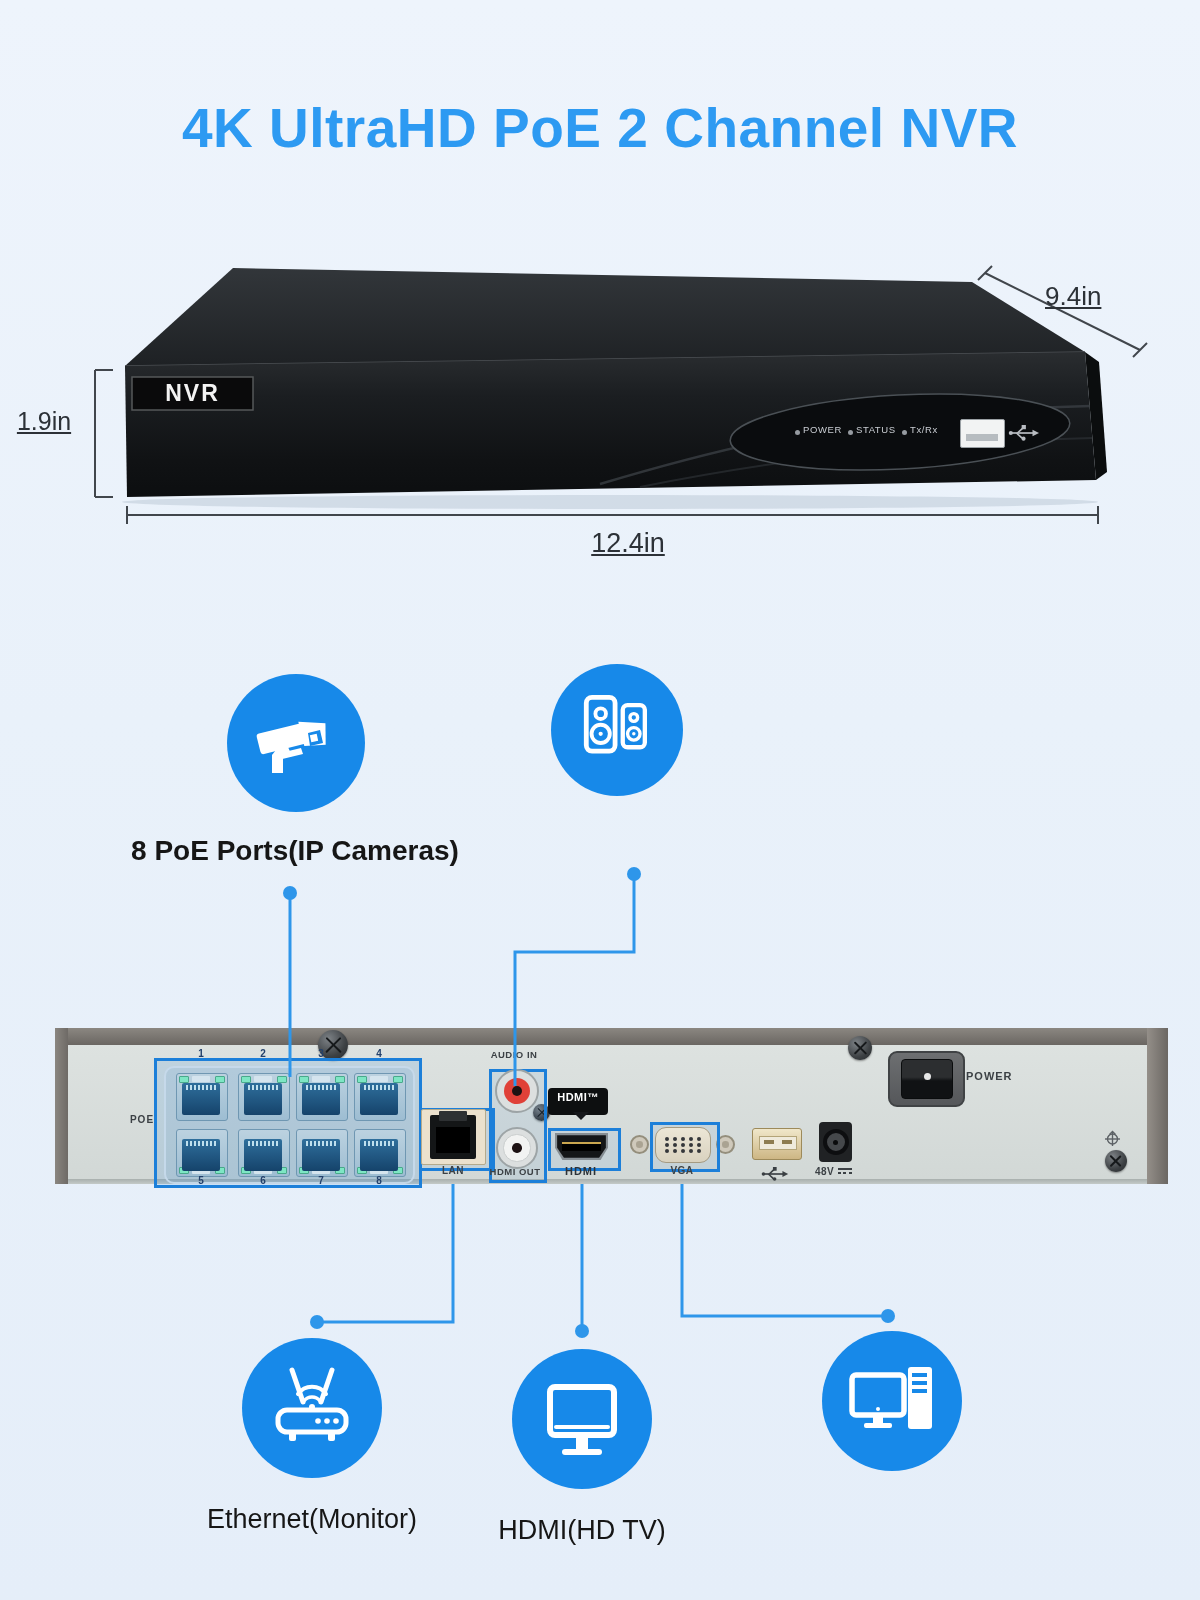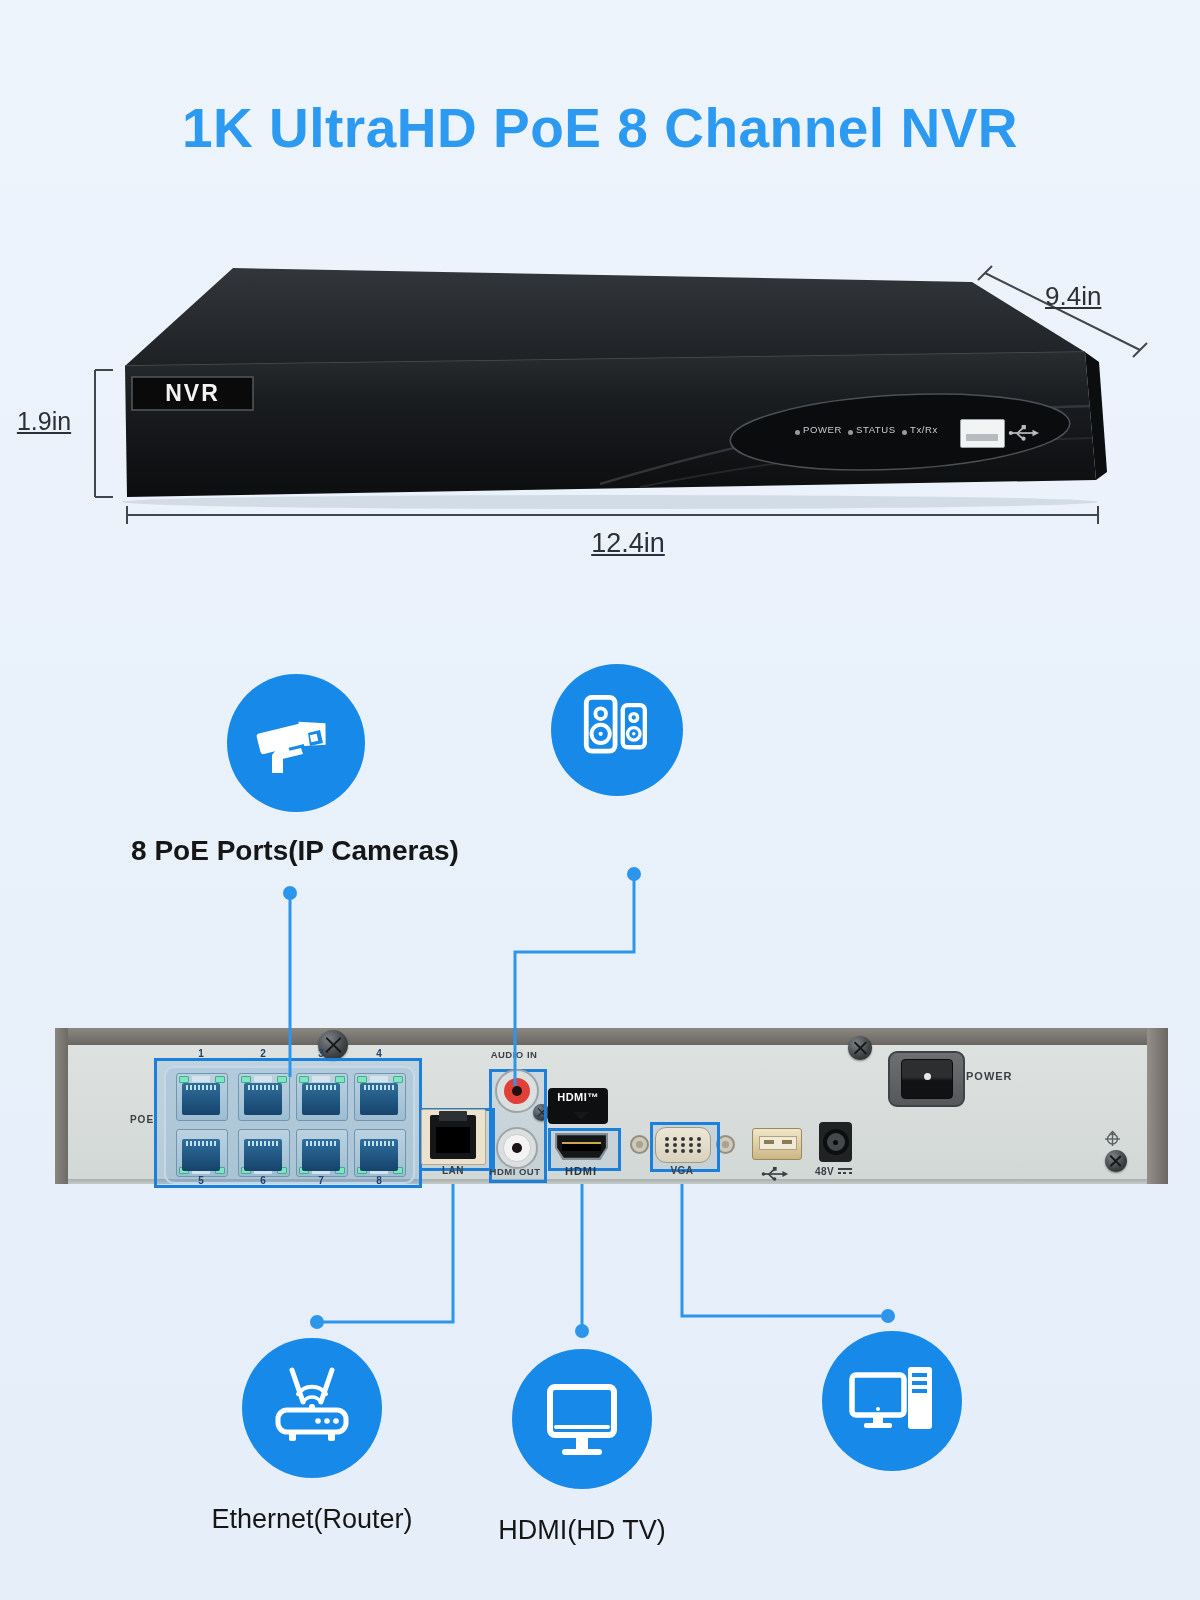--- a/index.html
+++ b/index.html
@@ -53,21 +53,21 @@
   #lan-jack{left:8px;top:5px;width:46px;height:44px;background:#141617;border-radius:2px;}
   #lan-jack .step{position:absolute;left:9px;top:-4px;width:28px;height:10px;background:#2e3133;border-radius:1px;}
   #lan-jack .hole{position:absolute;left:6px;top:12px;width:34px;height:26px;background:#000;}
   
   .rca{border-radius:50%;background:#dcdfdf;border:2px solid #9da4a6;display:flex;align-items:center;justify-content:center;}
   .rca .ring{width:66%;height:66%;border-radius:50%;display:flex;align-items:center;justify-content:center;}
   .rca .hole{width:38%;height:38%;border-radius:50%;background:#1d1213;}
   .rca.red .ring{background:#e04038;}
   .rca.white .ring{background:#f2f3f2;border:1px solid #c9cdcd;}
   
-  #hdmi-badge{left:493px;top:60px;width:60px;height:36px;background:#0d0f10;border-radius:4px;color:#fff;
+  #hdmi-badge{left:493px;top:60px;width:60px;height:27px;background:#0d0f10;border-radius:4px;color:#fff;
               font-size:11px;font-weight:bold;line-height:19px;letter-spacing:.5px;}
   #hdmi-arrow{left:518px;top:84px;width:0;height:0;border-left:8px solid transparent;border-right:8px solid transparent;border-top:8px solid #15171a;}
   .hdmi-conn{clip-path:polygon(0 0,100% 0,100% 55%,86% 100%,14% 100%,0 55%);background:#858d93;display:flex;align-items:center;justify-content:center;}
   .hdmi-conn .in1{width:92%;height:84%;clip-path:polygon(0 0,100% 0,100% 55%,86% 100%,14% 100%,0 55%);background:#141618;display:flex;align-items:center;justify-content:center;}
   .hdmi-conn .in2{width:78%;height:34%;background:#000;border-top:2px solid #caa64f;}
   #hdmi-port-label{font-weight:800;color:#2d3237;letter-spacing:1px;}
   
   #vga-conn{left:600px;top:99px;width:54px;height:34px;background:linear-gradient(180deg,#ece6d6,#d9d2bf);border:1px solid #a49a82;border-radius:11px;
             display:flex;flex-direction:column;align-items:center;justify-content:center;gap:2px;}
   .vga-row{display:flex;gap:4px;}
@@ -91,21 +91,21 @@
   #pw-rocker{width:50px;height:38px;border-radius:4px;border:1px solid #0a0c0d;background:linear-gradient(180deg,#2c2e30 0 45%,#101214 55% 100%);position:relative;}
   #pw-rocker .dot{position:absolute;left:22px;top:13px;width:7px;height:7px;border-radius:50%;background:#e8e8e8;}
   
   .blue-fill{fill:#1789E9;}
 </style>
 </head>
 <body>
 
 <div id="stage">
 
-  <div id="page-title" class="abs ctr" style="color:#2D9AF2">1K UltraHD PoE 8 Channel NVR</div>
+  <div id="page-title" class="abs ctr" style="color:#2D9AF2">4K UltraHD PoE 2 Channel NVR</div>
 
   <svg id="device-svg" class="abs" width="1200" height="330" viewBox="0 0 1200 330">
     <defs>
       <linearGradient id="gTop" x1="0" y1="0" x2="0" y2="1">
         <stop offset="0" stop-color="#32363a"></stop>
           <stop offset="1" stop-color="#1e2124"></stop>
       </linearGradient>
       <linearGradient id="gFront" x1="0" y1="0" x2="0" y2="1">
         <stop offset="0" stop-color="#2a2d30"></stop>
           <stop offset=".3" stop-color="#1b1e21"></stop>
@@ -415,21 +415,21 @@
         <rect x="16" y="52" width="68" height="22" rx="9" stroke-width="5"></rect>
       </g>
       <circle cx="50" cy="49" r="3" fill="#fff"></circle>
       <circle cx="56" cy="63" r="2.8" fill="#fff"></circle>
         <circle cx="65" cy="63" r="2.8" fill="#fff"></circle>
         <circle cx="74" cy="63" r="2.8" fill="#fff"></circle>
       <rect x="27" y="74" width="7" height="9" rx="2" fill="#fff"></rect>
         <rect x="66" y="74" width="7" height="9" rx="2" fill="#fff"></rect>
     </svg>
   </div>
-  <div class="abs feat-label ctr" style="left:152px;top:1488px;width:320px;font-size:27px">Ethernet(Router)</div>
+  <div class="abs feat-label ctr" style="left:152px;top:1488px;width:320px;font-size:27px">Ethernet(Monitor)</div>
 
   <div class="abs feat-circle" style="left:512px;top:1349px;width:140px;height:140px;background:#1789E9">
     <svg width="100" height="100" viewBox="0 0 100 100">
       <rect x="18" y="18" width="64" height="48" rx="5" stroke="#fff" stroke-width="6" fill="none"></rect>
       <rect x="22" y="56" width="56" height="4" rx="2" fill="#fff"></rect>
       <rect x="44" y="66" width="12" height="14" fill="#fff"></rect>
       <rect x="30" y="80" width="40" height="6" rx="3" fill="#fff"></rect>
     </svg>
   </div>
   <div class="abs feat-label ctr" style="left:432px;top:1499px;width:300px;font-size:27px">HDMI(HD TV)</div>

